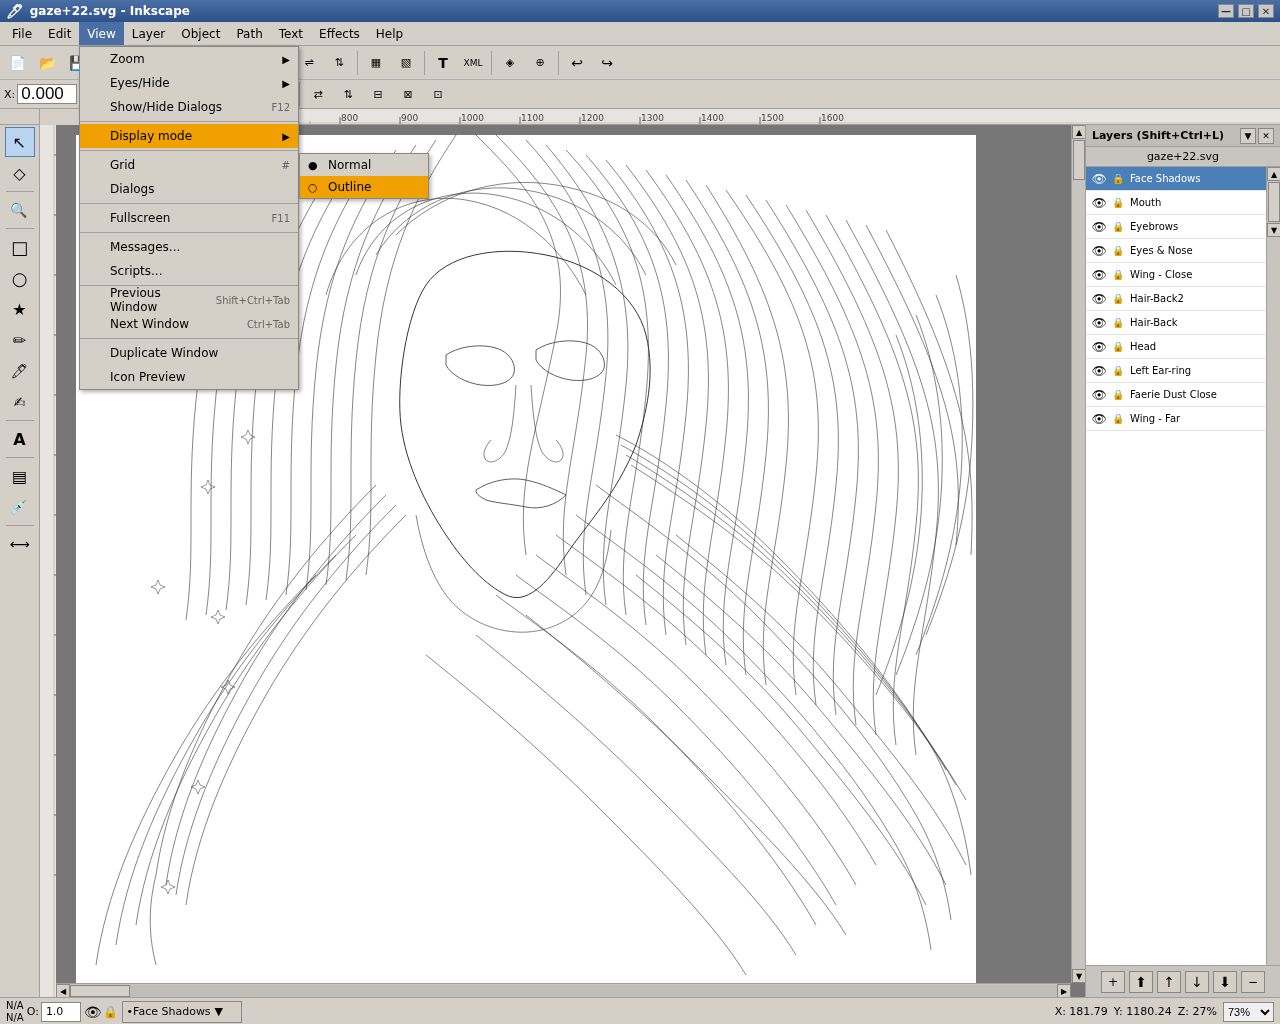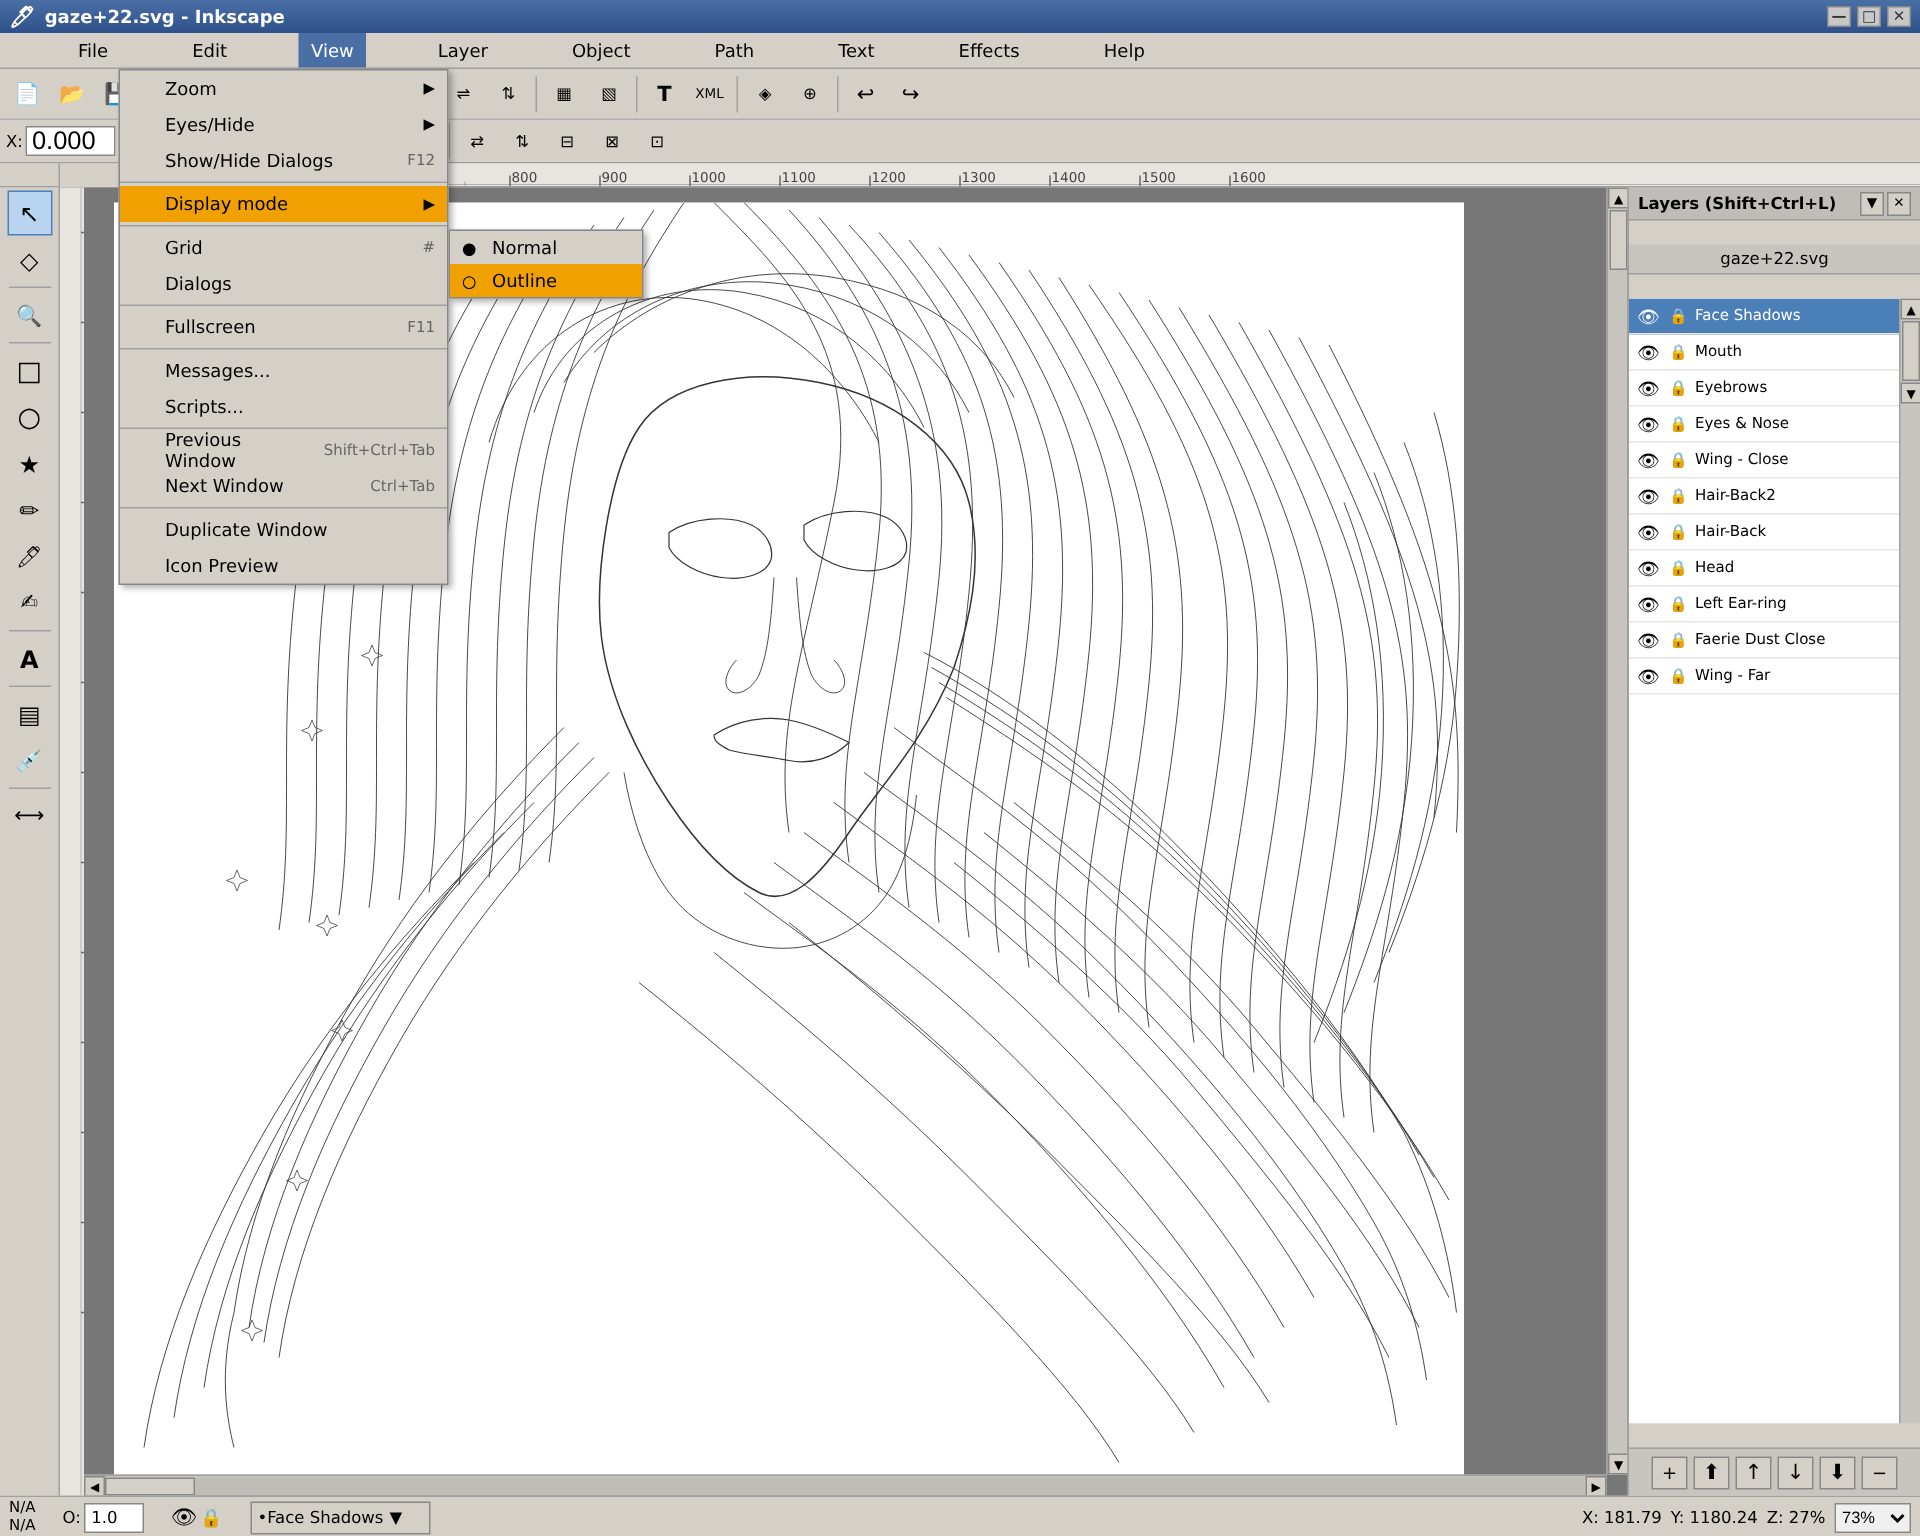--- a/index.html
+++ b/index.html
@@ -32,21 +32,20 @@
       align-items: center;
       border-bottom: 1px solid #a0a0a0;
       padding-left: 4px;
     }
     .menu-item {
       padding: 2px 8px;
       cursor: pointer;
       height: 100%;
       display: flex;
       align-items: center;
-      margin-left: 40px;
     }
     .menu-item:hover, .menu-item.active { background: #4a6fa5; color: white; }
 
     
     #toolbars {
       background: #d4d0c8;
       border-bottom: 1px solid #a0a0a0;
     }
     #toolbar1 {
       height: 34px;
@@ -154,21 +153,20 @@
       height: 100%;
     }
 
     
     #layers-panel {
       width: 195px;
       background: #d4d0c8;
       border-left: 1px solid #a0a0a0;
       display: flex;
       flex-direction: column;
-      gap: 16px;
     }
     #layers-header {
       height: 22px;
       background: #c0bcb8;
       border-bottom: 1px solid #a0a0a0;
       display: flex;
       align-items: center;
       justify-content: space-between;
       padding: 0 6px;
       font-size: 11px;
@@ -238,21 +236,21 @@
     #statusbar {
       height: 28px;
       background: #d4d0c8;
       border-top: 1px solid #a0a0a0;
       display: flex;
       align-items: center;
       padding: 0 6px;
       gap: 8px;
       font-size: 11px;
     }
-    #status-left { display: flex; align-items: center; gap: 18px; flex: 1; }
+    #status-left { display: flex; align-items: center; gap: 3px; flex: 1; }
     #status-right { display: flex; align-items: center; gap: 6px; }
     .status-field {
       background: white;
       border: 1px solid #888;
       height: 20px;
       padding: 0 4px;
       display: flex;
       align-items: center;
       min-width: 40px;
       font-size: 11px;

